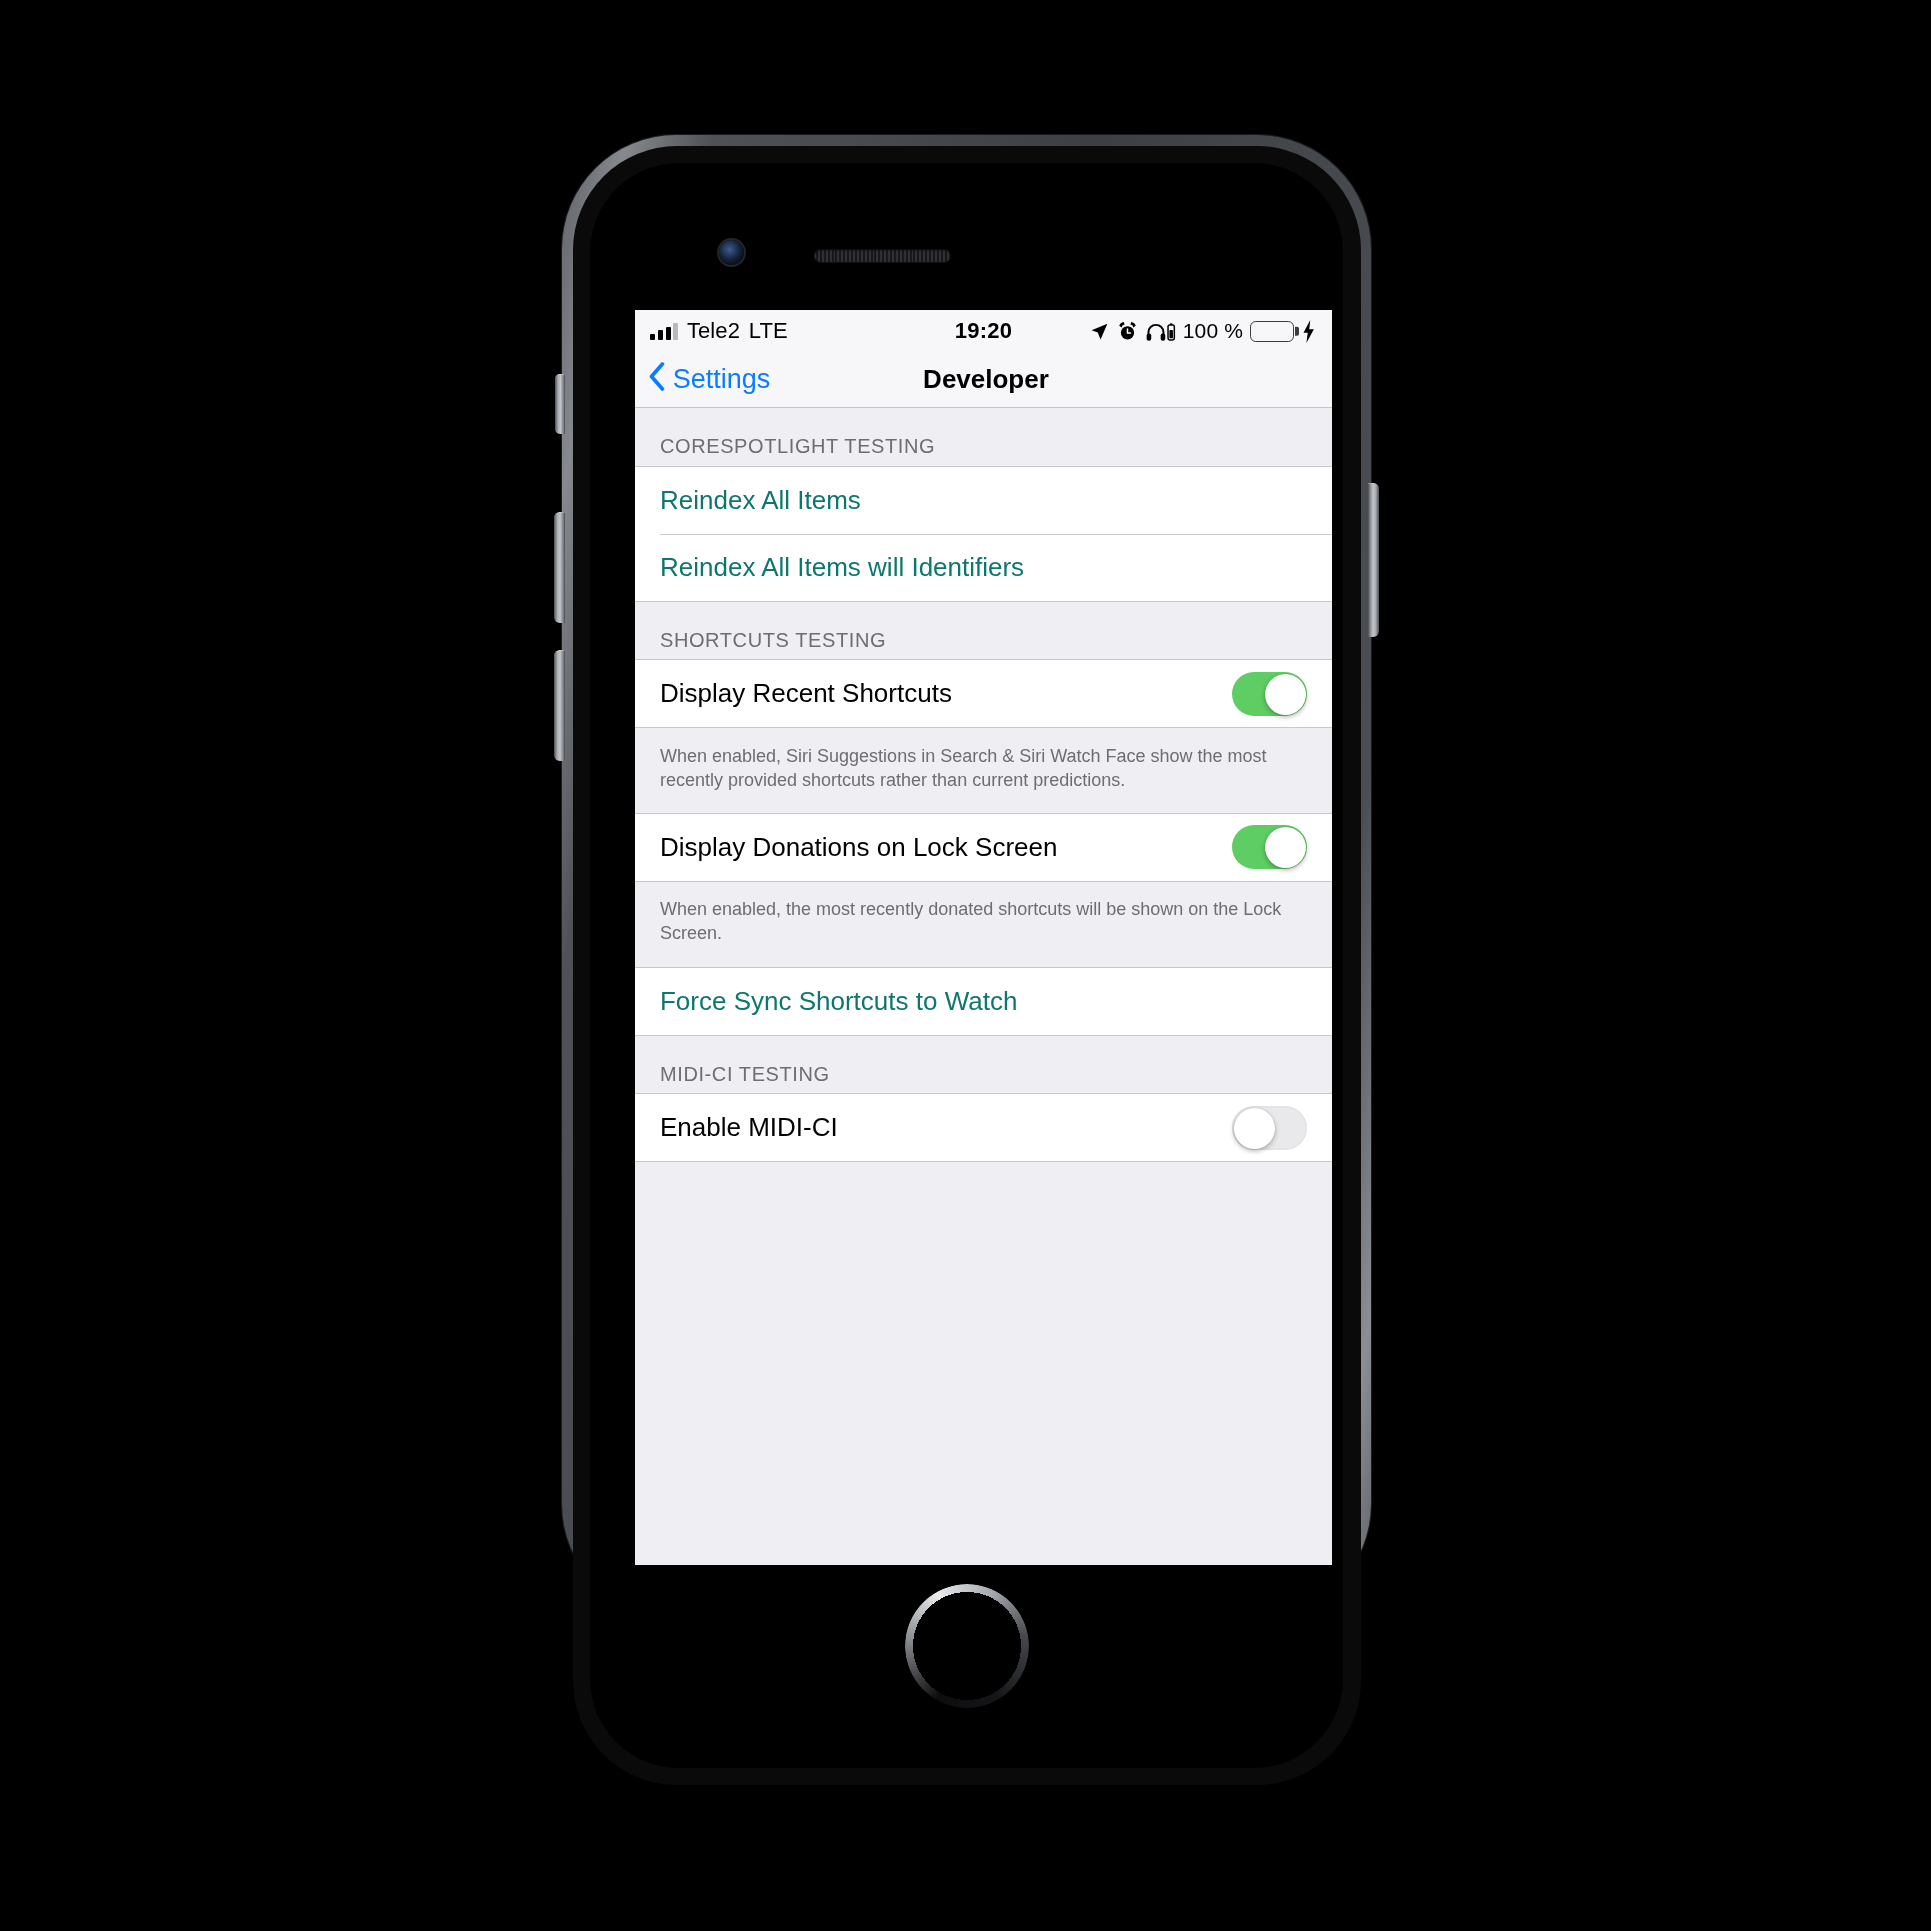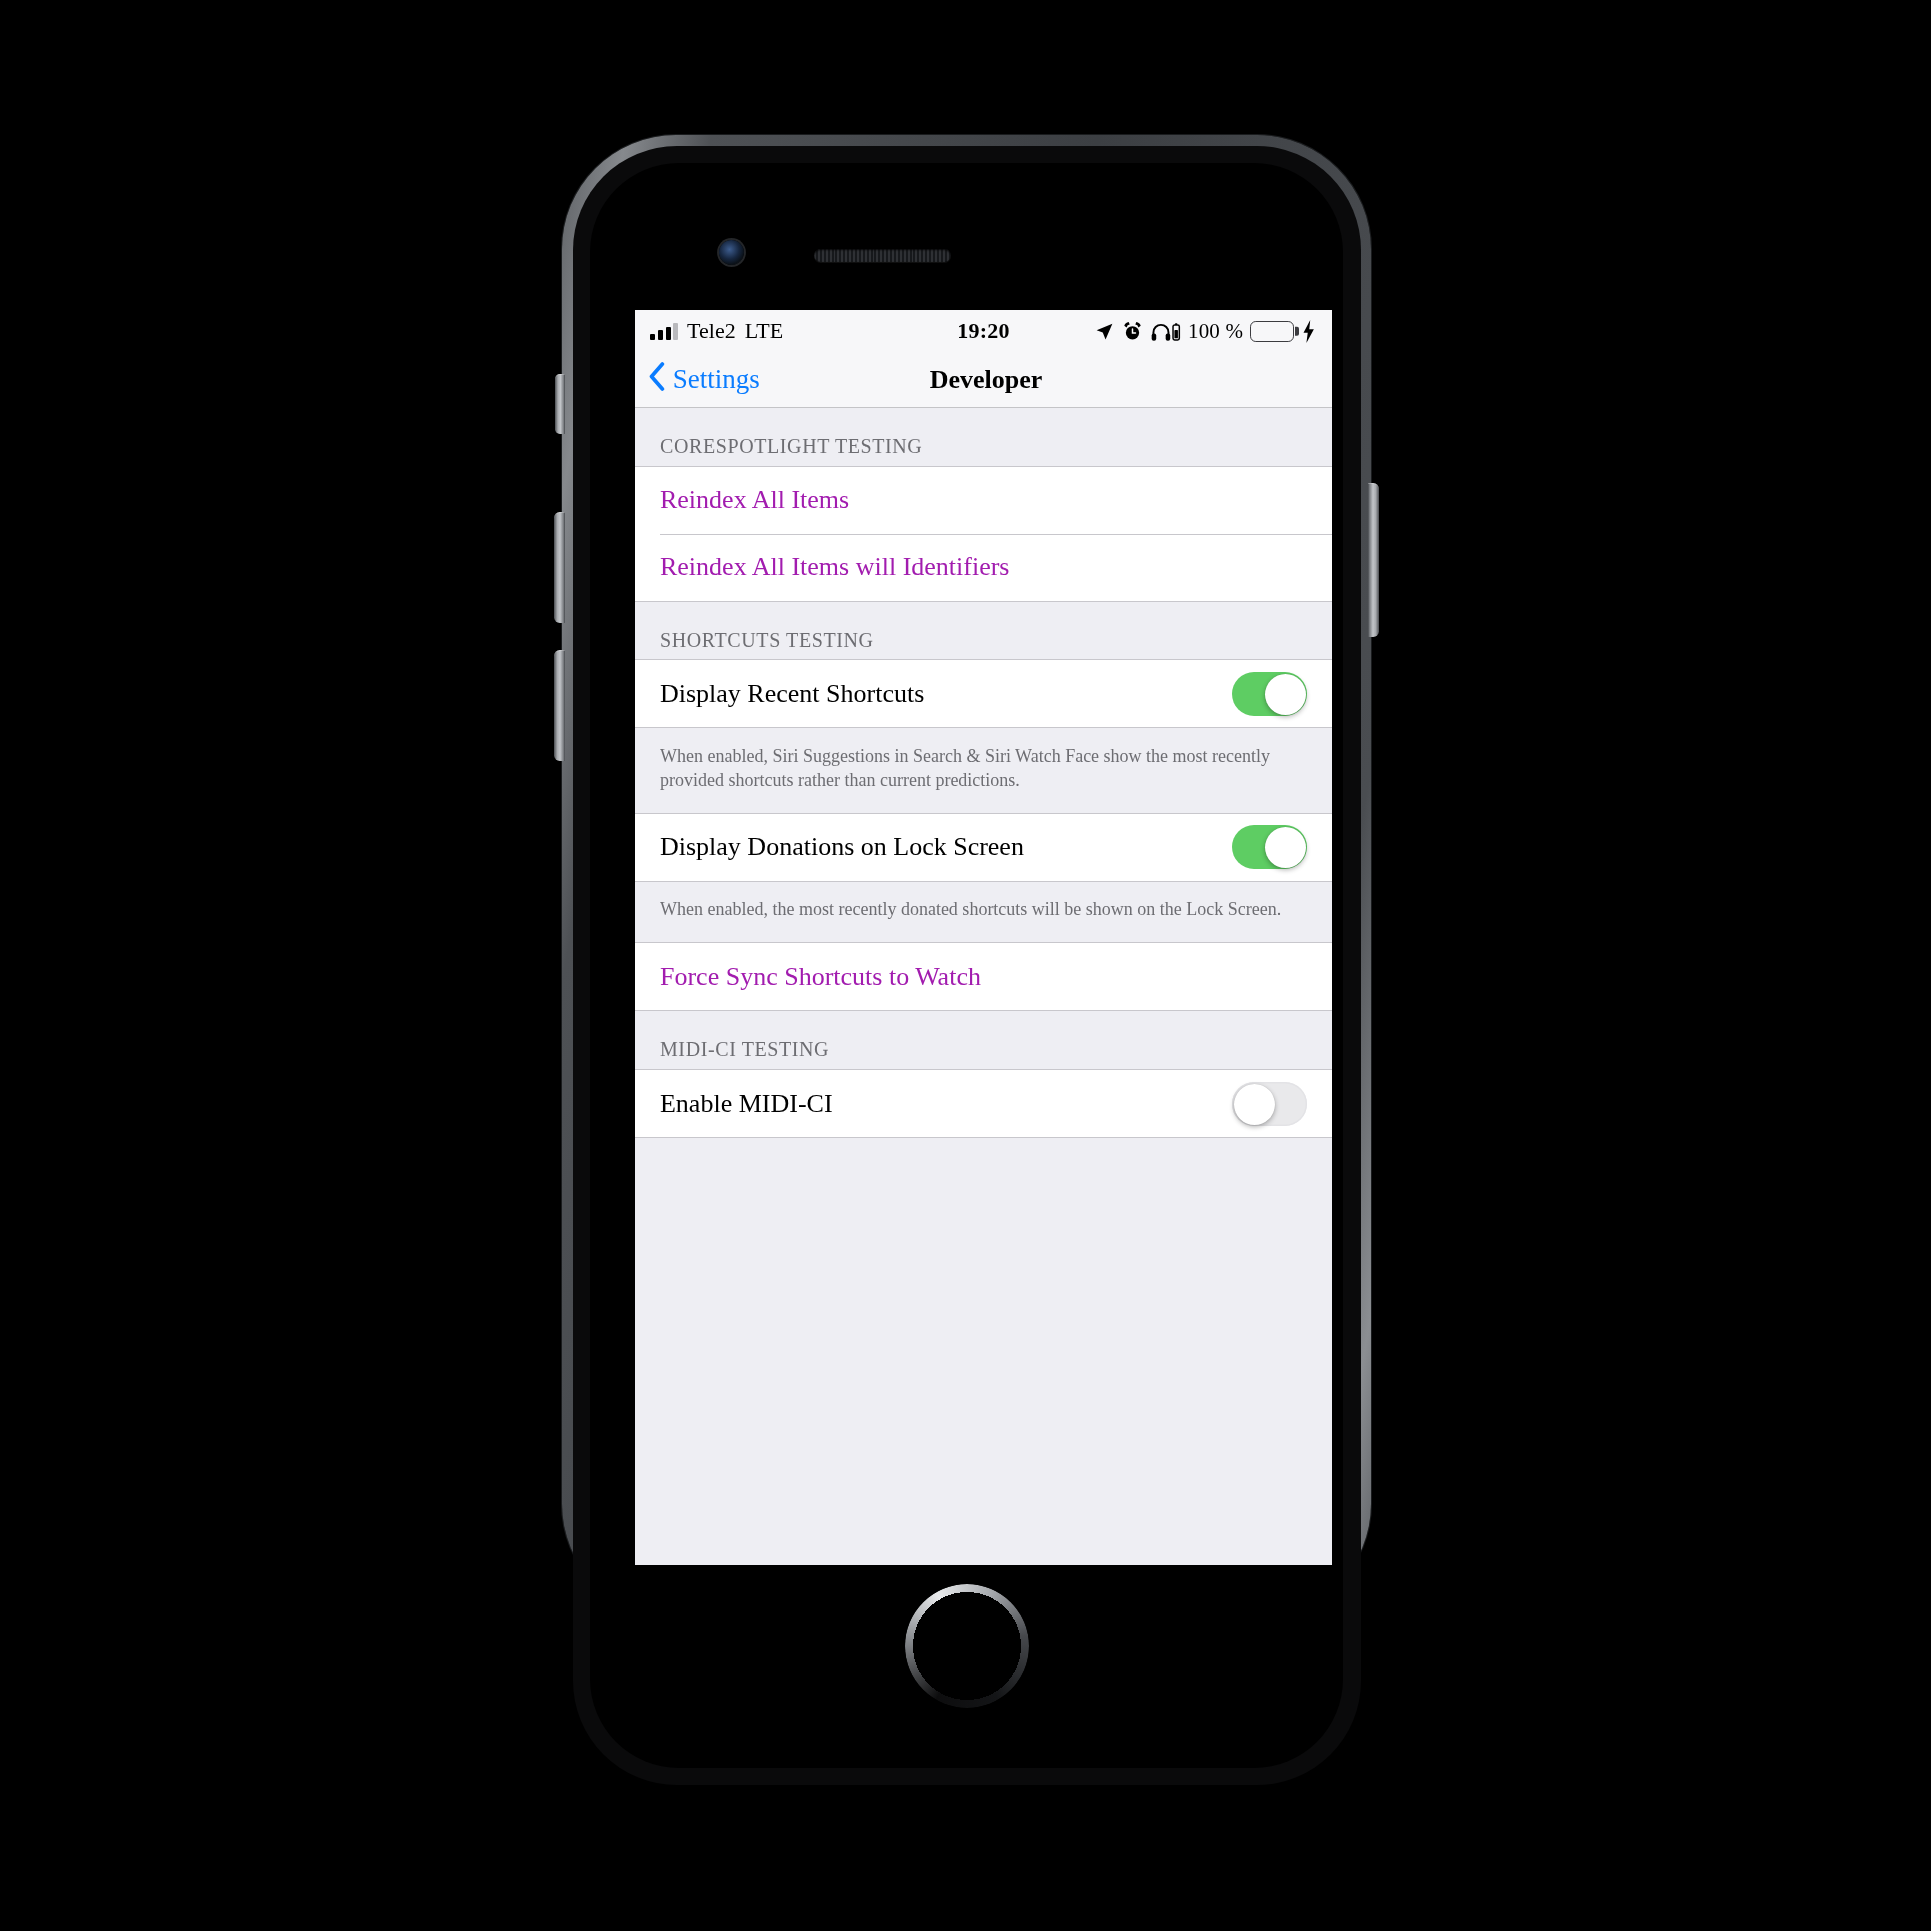--- a/index.html
+++ b/index.html
@@ -16,21 +16,20 @@
     width: 1931px; height: 1931px;
     background: #000;
   }
   #phone {
     position: absolute;
     left: 562px; top: 135px;
     width: 809px; height: 1483px;
     border-radius: 114px;
     background: linear-gradient(100deg,#5d6064 0%,#86898d 6%,#4e5155 14%,#3c3f43 50%,#4a4d51 86%,#8b8e92 95%,#5c5f63 100%);
     box-shadow: 0 0 0 1px #1a1c1e;
-    font-family: Liberation Serif, serif;
   }
   #phone-inner {
     position: absolute;
     left: 10.6px; top: 10.6px;
     width: 788px; height: 1639px;
     border-radius: 104px;
     background: #0a0a0b;
   }
   #glass {
     position: absolute;
@@ -156,21 +155,21 @@
     display: flex; align-items: center; justify-content: space-between;
     padding: 0 25px;
     background: #fff;
     position: relative;
   }
   .row + .row::before {
     content: ""; position: absolute; left: 25px; right: 0; top: 0;
     height: 1px; background: #c8c7cc;
   }
   .row-label { font-size: 26px; color: #000; }
-  .row-label.action { color: #a21caf; }
+  .row-label.action { color: #0f766e; }
 
   .footer-text {
     padding: 15.4px 25px 21px 25px;
     font-size: 18px; line-height: 1.34;
     color: #6d6d72;
   }
   .spacer { height: 41px; background: #eeeef3; }
   .spacer.tall { height: 62px; }
 
   

